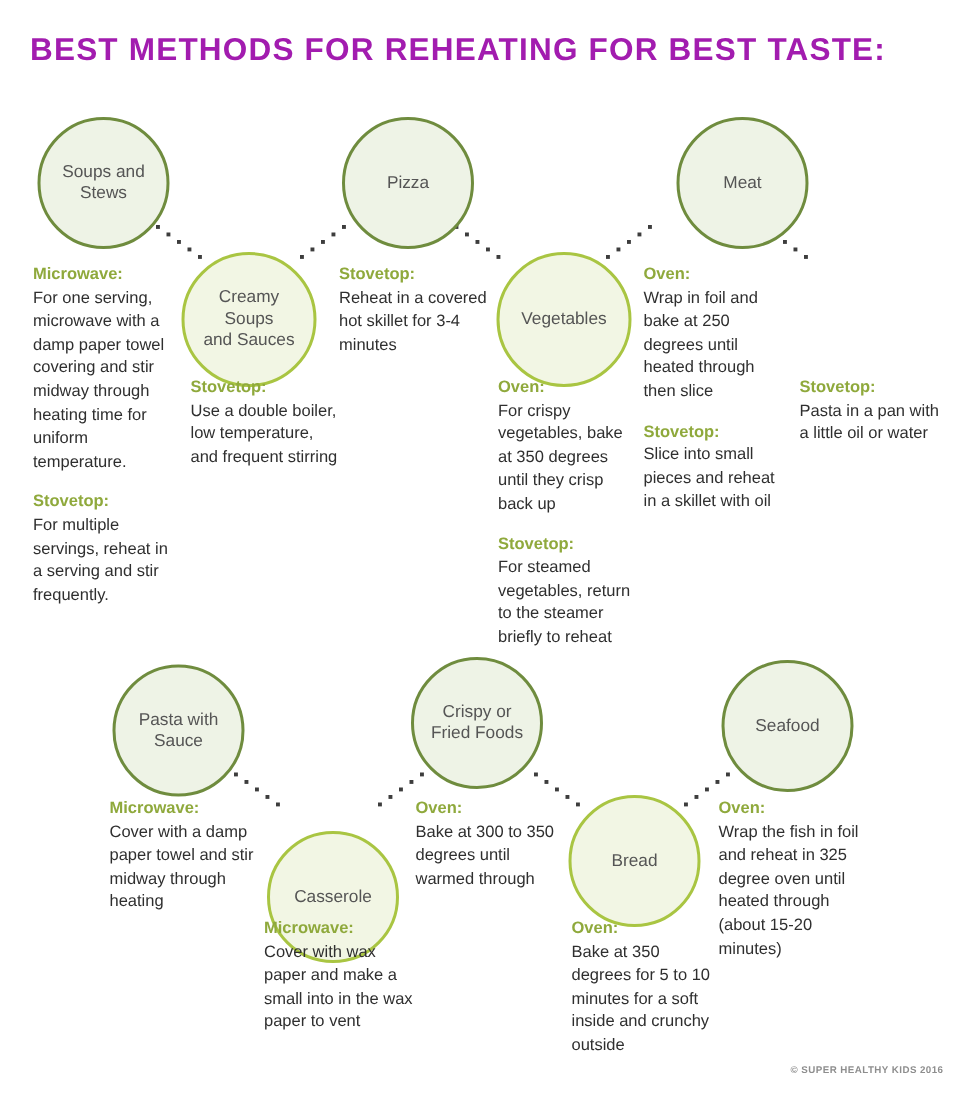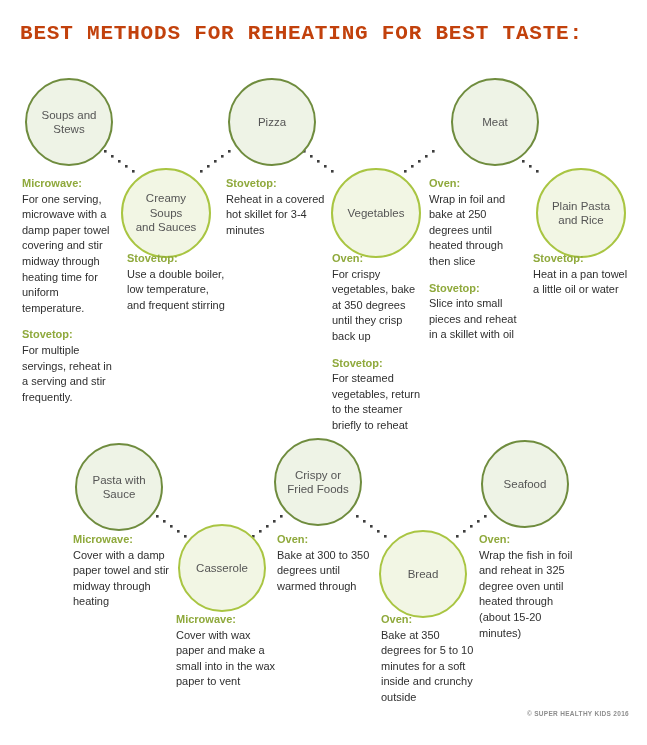--- a/index.html
+++ b/index.html
@@ -20,23 +20,22 @@
     width: 647px;
     height: 745px;
   }
   #title {
     position: absolute;
     left: 20px;
     top: 22px;
     font-size: 21px;
     font-weight: bold;
     letter-spacing: 0.8px;
-    color: #c2410c;
+    color: #a21caf;
     white-space: nowrap;
-    font-family: Liberation Mono, monospace;
   }
   .connectors {
     position: absolute;
     left: 0;
     top: 0;
     width: 647px;
     height: 745px;
     pointer-events: none;
   }
   .node {
@@ -174,31 +173,27 @@
   </div>
 
   <div class="node light" style="left:331px; top:168px; width:90px; height:90px;">
     <span class="node-label">Vegetables</span>
   </div>
 
   <div class="node" style="left:451px; top:78px; width:88px; height:88px;">
     <span class="node-label">Meat</span>
   </div>
 
-  <div class="node light" style="left:536px; top:168px; width:90px; height:90px;">
-    <span class="node-label">Plain Pasta
-and Rice</span>
-  </div>
 
   <div class="node" style="left:75px; top:443px; width:88px; height:88px;">
     <span class="node-label">Pasta with
 Sauce</span>
   </div>
 
-  <div class="node light" style="left:178px; top:524px; width:88px; height:88px;">
+  <div class="node light" style="left:178px; top:554px; width:88px; height:88px;">
     <span class="node-label">Casserole</span>
   </div>
 
   <div class="node" style="left:274px; top:438px; width:88px; height:88px;">
     <span class="node-label">Crispy or
 Fried Foods</span>
   </div>
 
   <div class="node light" style="left:379px; top:530px; width:88px; height:88px;">
     <span class="node-label">Bread</span>
@@ -251,21 +246,21 @@
     </div>
     <div class="tip">
       <span class="tip-label">Stovetop:</span>
       <span class="tip-body">Slice into small pieces and reheat in a skillet with oil</span>
     </div>
   </div>
 
   <div class="block" style="left:533px; top:251px; width:100px;">
     <div class="tip">
       <span class="tip-label">Stovetop:</span>
-      <span class="tip-body">Heat in a pan towel a little oil or water</span>
+      <span class="tip-body">Pasta in a pan with a little oil or water</span>
     </div>
   </div>
 
   <div class="block" style="left:73px; top:532px; width:105px;">
     <div class="tip">
       <span class="tip-label">Microwave:</span>
       <span class="tip-body">Cover with a damp paper towel and stir midway through heating</span>
     </div>
   </div>
 

